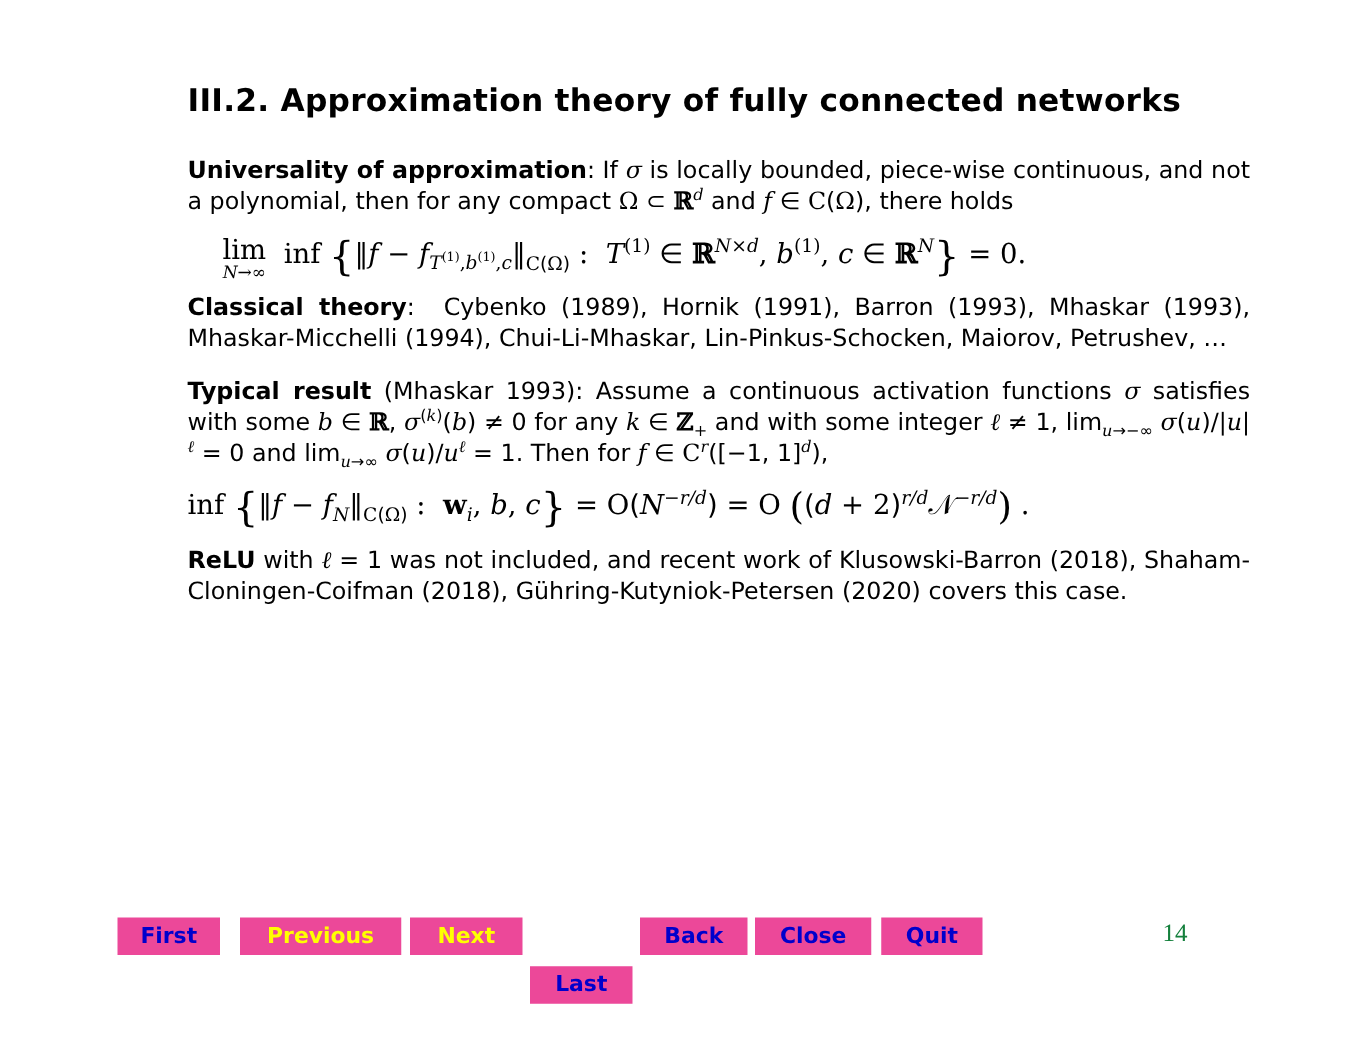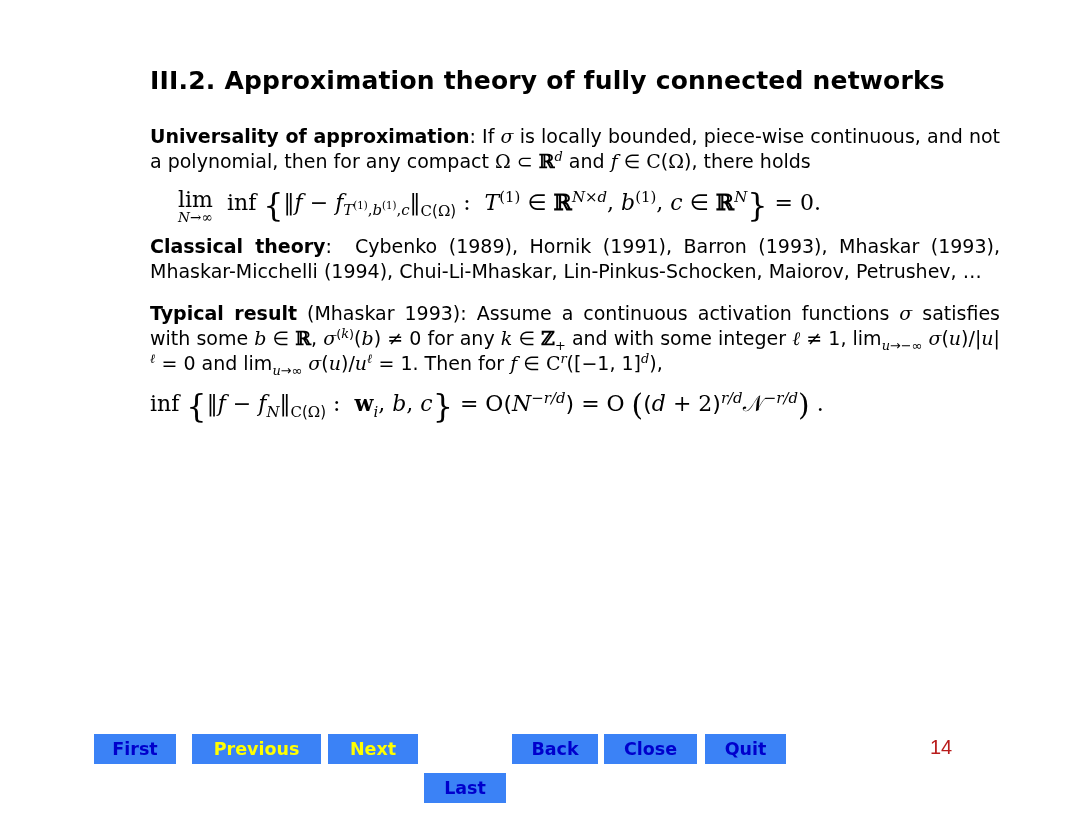--- a/index.html
+++ b/index.html
@@ -82,21 +82,21 @@
     position: absolute;
     left: 94px;
     top: 734px;
     width: 900px;
     height: 32px;
   }
   .navbtn {
     position: absolute;
     top: 0;
     height: 30px;
-    background: #3b82f6;
+    background: #ec4899;
     color: #0000cc;
     font-size: 17.5px;
     font-weight: bold;
     font-family: "DejaVu Sans", sans-serif;
     display: flex;
     align-items: center;
     justify-content: center;
     border: none;
     padding: 0 10px;
     box-sizing: border-box;
@@ -104,22 +104,22 @@
   }
   .navbtn.inactive {
     color: #ffff00;
     text-align: center;
   }
   .pagenum {
     position: absolute;
     left: 836px;
     top: 2px;
     font-size: 20px;
-    color: #b91c1c;
-    font-family: Liberation Sans, sans-serif;
+    color: #15803d;
+    font-family: Liberation Serif, serif;
   }
 </style>
 </head>
 <body>
 
 <div class="slide">
 
   <div class="content">
 
     <h1 class="slide-title">III.2.  Approximation theory of fully connected networks</h1>
@@ -138,20 +138,23 @@
     </p>
 
     <p class="para block-gap">
       <span class="lead">Typical result</span><span> (Mhaskar 1993): Assume a continuous activation functions <span class="mi">σ</span> satisfies with some <span class="mi">b</span> ∈ <span class="bb">ℝ</span>, <span class="mi">σ</span><sup>(<span class="mi">k</span>)</sup>(<span class="mi">b</span>) ≠ 0 for any <span class="mi">k</span> ∈ <span class="bb">ℤ</span><sub class="mr">+</sub> and with some integer <span class="mi">ℓ</span> ≠ 1, lim<sub><span class="mi">u</span>→−∞</sub> <span class="mi">σ</span>(<span class="mi">u</span>)/|<span class="mi">u</span>|<sup class="mi">ℓ</sup> = 0 and lim<sub><span class="mi">u</span>→∞</sub> <span class="mi">σ</span>(<span class="mi">u</span>)/<span class="mi">u</span><sup class="mi">ℓ</sup> = 1. Then for <span class="mi">f</span> ∈ <span class="mr">C</span><sup class="mi">r</sup>([−1, 1]<sup class="mi">d</sup>),</span>
     </p>
 
     <div class="eq indent0">
       <span class="op">inf&nbsp;</span><span class="big">{</span><span class="mr">‖</span><span class="mi">f</span> <span class="mr">−</span> <span class="mi">f</span><sub class="mi">N</sub><span class="mr">‖</span><sub><span class="mr">C</span>(<span class="mr">Ω</span>)</sub> <span class="mr">:</span>&nbsp; <span class="bold-up">w</span><sub class="mi">i</sub><span class="mr">,</span> <span class="mi">b</span><span class="mr">,</span> <span class="mi">c</span><span class="big">}</span> <span class="mr">=</span> <span class="mr">O</span>(<span class="mi">N</span><sup><span class="mr">−</span><span class="mi">r/d</span></sup>) <span class="mr">=</span> <span class="mr">O</span> <span class="bigp">(</span>(<span class="mi">d</span> <span class="mr">+ 2</span>)<sup><span class="mi">r/d</span></sup><span class="mr">𝒩</span><sup><span class="mr">−</span><span class="mi">r/d</span></sup><span class="bigp">)</span> <span class="mr">.</span>
     </div>
 
+    <p class="para">
+      <span class="lead">ReLU</span><span> with <span class="mi">ℓ</span> = 1 was not included, and recent work of Klusowski-Barron (2018), Shaham-Cloningen-Coifman (2018), Gühring-Kutyniok-Petersen (2020) covers this case.</span>
+    </p>
 
   </div>
 
   <div class="navbar">
     <button class="navbtn" style="left:0px; width:82px;">First</button>
     <button class="navbtn inactive" style="left:98px; width:129px;">Previous</button>
     <button class="navbtn inactive" style="left:234px; width:90px;">Next</button>
     <button class="navbtn" style="left:330px; width:82px;margin-top:39px;">Last</button>
     <button class="navbtn" style="left:418px; width:86px;">Back</button>
     <button class="navbtn" style="left:510px; width:93px;">Close</button>

